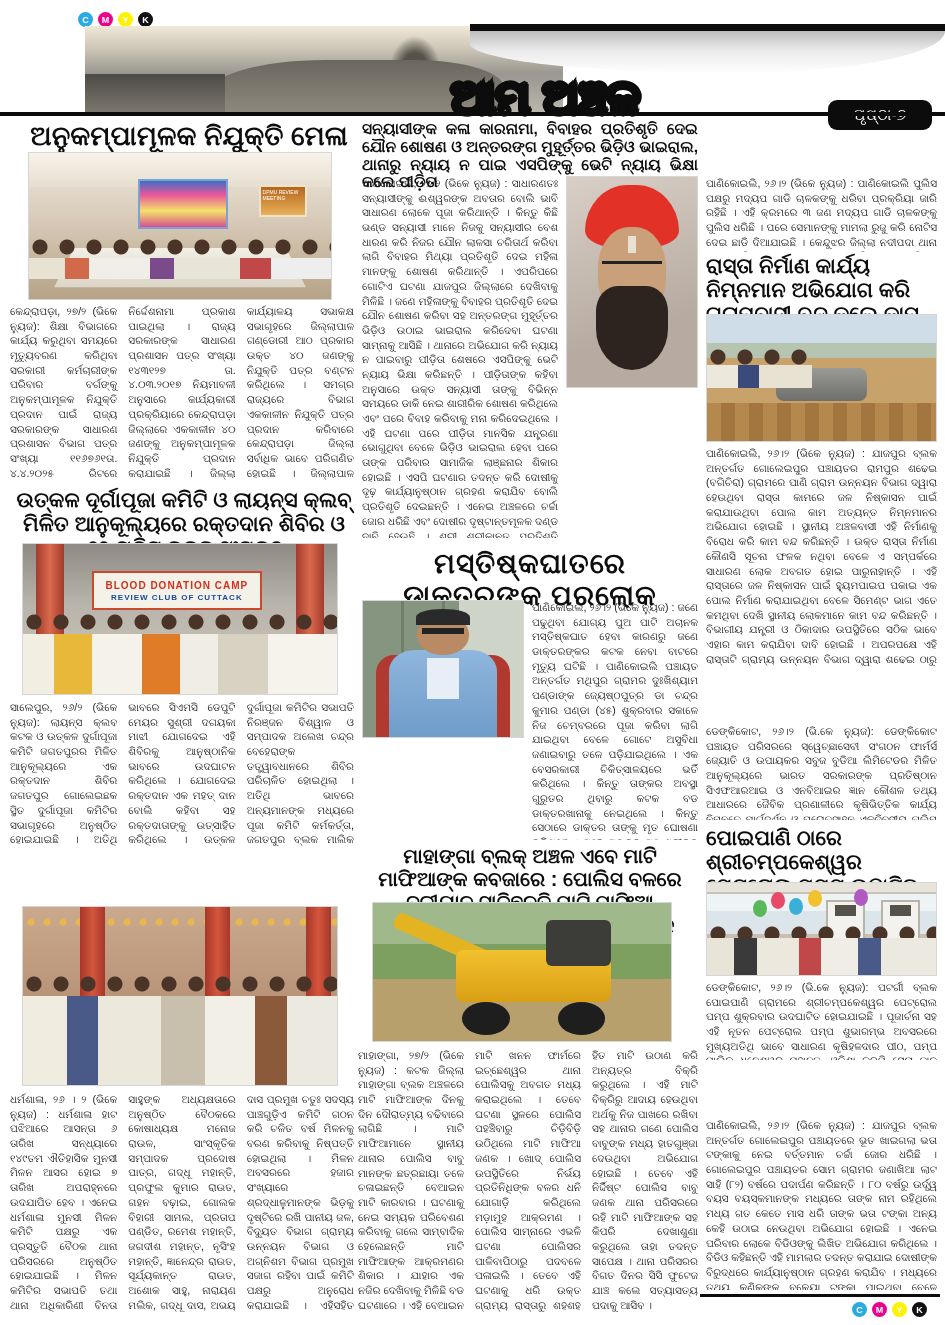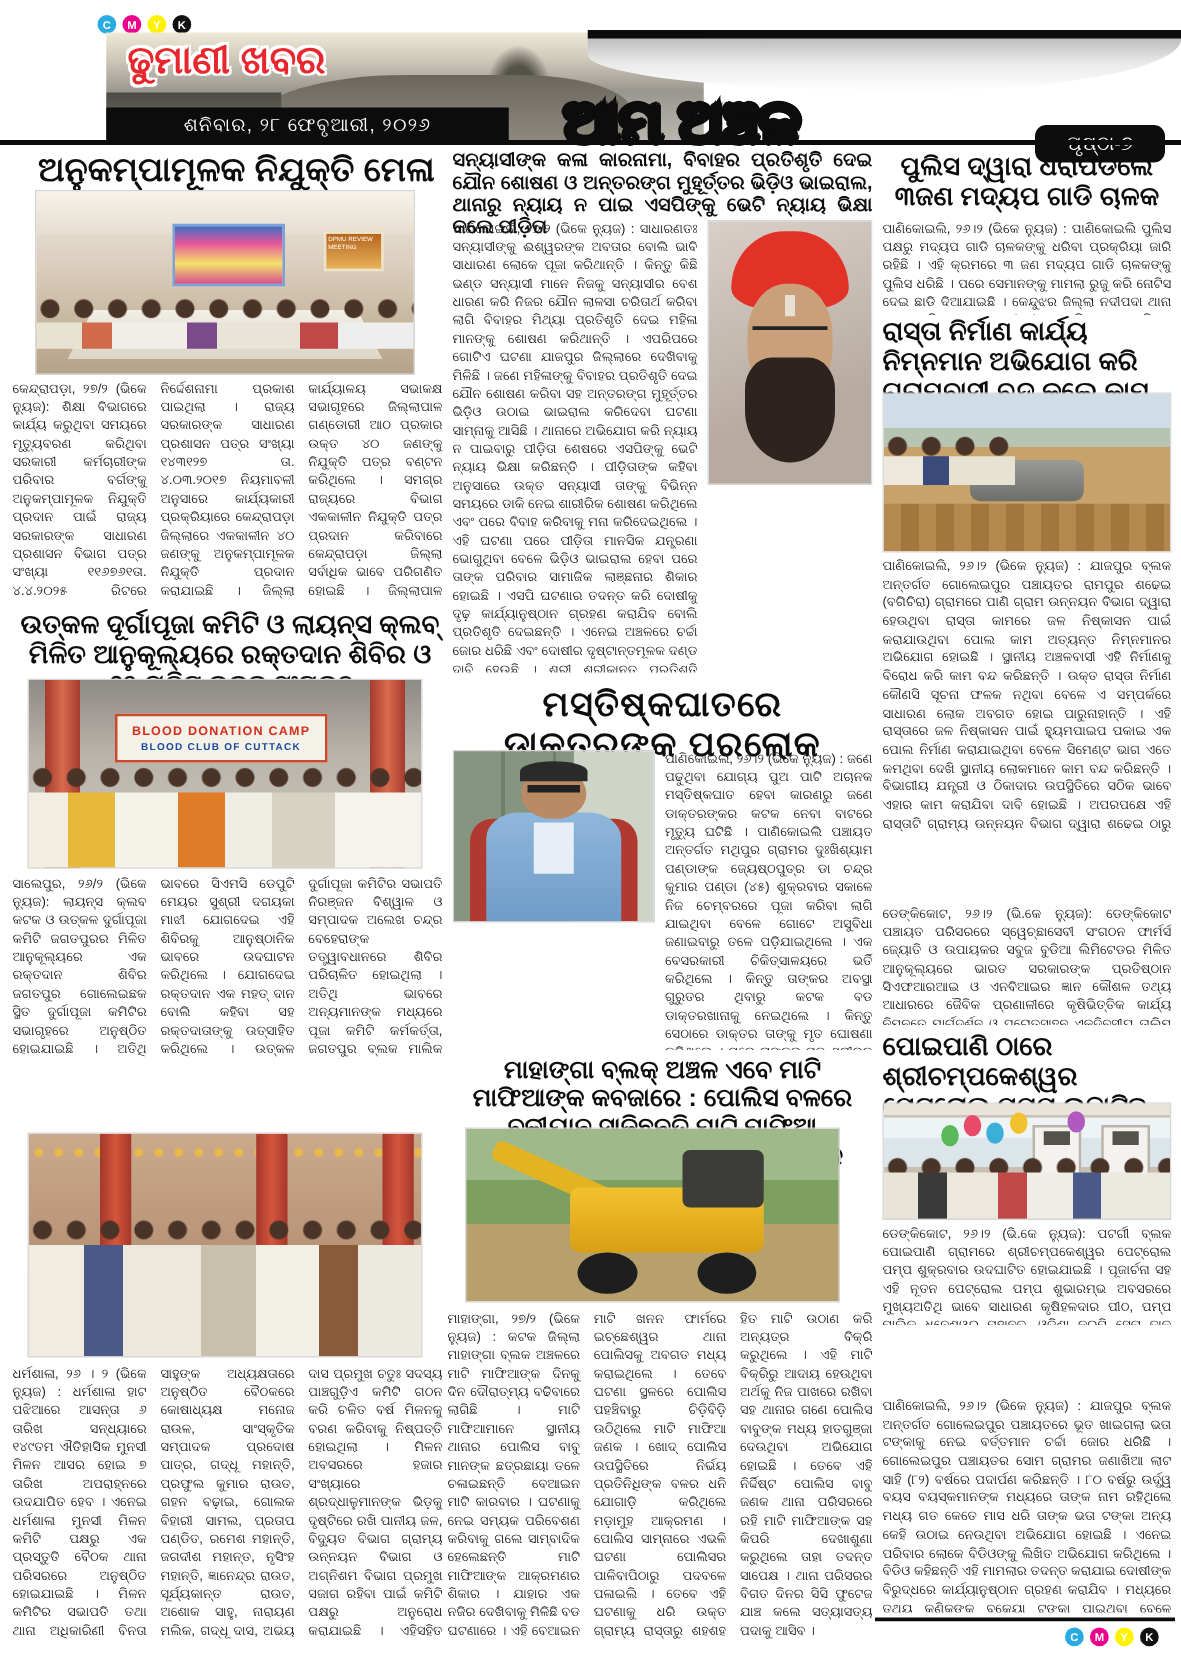--- a/index.html
+++ b/index.html
@@ -130,22 +130,20 @@
   <div class="masthead">
     <div class="mast-photo">
       <div class="palm"></div>
         <div class="hut"></div>
         <div class="hut2"></div>
     </div>
     <div class="swoosh">
       <div class="bar"></div>
         <div class="wave"></div>
     </div>
-    <div class="paper-title">ଢୁମାଣୀ ଖବର</div>
-    <div class="date-bar">ଶନିବାର, ୨୮ ଫେବୃଆରୀ, ୨୦୨୬</div>
     <div class="edition-title">ଆମ ଅଞ୍ଚଳ</div>
     <div class="page-badge">ପୃଷ୍ଠା-୭</div>
   </div>
   <div class="mast-rule"></div>
 
   <div class="abs hl" style="left:10px; top:121px; width:358px; font-size:27px; text-align:center;">ଅନୁକମ୍ପାମୂଳକ ନିଯୁକ୍ତି ମେଳା ଅନୁଷ୍ଠିତ</div>
 
   <div class="photo ph-conf" style="left:28px; top:152px; width:304px; height:148px;">
     <div class="ceil"></div>
     <div class="banner"></div>
@@ -159,21 +157,21 @@
 
   <div class="abs body-txt cols3" style="left:10px; top:304px; width:344px; height:178px;">କେନ୍ଦ୍ରାପଡ଼ା, ୨୭/୨ (ଭିକେ ନ୍ୟୁଜ): ଶିକ୍ଷା ବିଭାଗରେ କାର୍ଯ୍ୟ କରୁଥିବା ସମୟରେ ମୃତ୍ୟୁବରଣ କରିଥିବା ସରକାରୀ କର୍ମଚାରୀଙ୍କ ପରିବାର ବର୍ଗଙ୍କୁ ଅନୁକମ୍ପାମୂଳକ ନିଯୁକ୍ତି ପ୍ରଦାନ ପାଇଁ ରାଜ୍ୟ ସରକାରଙ୍କ ସାଧାରଣ ପ୍ରଶାସନ ବିଭାଗ ପତ୍ର ସଂଖ୍ୟା ୧୧୬୭୬୧ତା. ୪.୪.୨୦୨୫ ରିଟରେ ନିର୍ଦ୍ଦେଶନାମା ପ୍ରକାଶ ପାଇଥିଲା । ରାଜ୍ୟ ସରକାରଙ୍କ ସାଧାରଣ ପ୍ରଶାସନ ପତ୍ର ସଂଖ୍ୟା ୧୪୩୧୨୭ ତା. ୪.୦୩.୨୦୧୭ ନିୟମାବଳୀ ଅନୁସାରେ କାର୍ଯ୍ୟକାରୀ ପ୍ରକ୍ରିୟାରେ କେନ୍ଦ୍ରାପଡ଼ା ଜିଲ୍ଲାରେ ଏକକାଳୀନ ୪୦ ଜଣଙ୍କୁ ଅନୁକମ୍ପାମୂଳକ ନିଯୁକ୍ତି ପ୍ରଦାନ କରାଯାଇଛି । ଜିଲ୍ଲା କାର୍ଯ୍ୟାଳୟ ସଭାକକ୍ଷ ସଭାଗୃହରେ ଜିଲ୍ଲାପାଳ ଗଣ୍ଡୋରୀ ଆଠ ପ୍ରକାର ଉକ୍ତ ୪୦ ଜଣଙ୍କୁ ନିଯୁକ୍ତି ପତ୍ର ବଣ୍ଟନ କରିଥିଲେ । ସମଗ୍ର ରାଜ୍ୟରେ ବିଭାଗ ଏକକାଳୀନ ନିଯୁକ୍ତି ପତ୍ର ପ୍ରଦାନ କରିବାରେ କେନ୍ଦ୍ରାପଡ଼ା ଜିଲ୍ଲା ସର୍ବାଧିକ ଭାବେ ପରିଗଣିତ ହୋଇଛି । ଜିଲ୍ଲାପାଳ ନିଯୁକ୍ତି ପତ୍ର ବଣ୍ଟନ କରିବା ସହ ସମସ୍ତଙ୍କୁ ଶୁଭ କାମନା ଜଣାଇ ନିଜ ନିଜ କାମରେ ସଚ୍ଚୋଟତା ଓ ନିଷ୍ଠାବାନ ଭାବେ ଦାୟିତ୍ୱ ସମ୍ପାଦନ କରିବାକୁ ପରାମର୍ଶ ଦେଇଥିଲେ । ନିଯୁକ୍ତି ପତ୍ର ବଣ୍ଟନ କାର୍ଯ୍ୟକ୍ରମରେ ଅନ୍ୟମାନଙ୍କ ମଧ୍ୟରେ ଜିଲ୍ଲା ଶିକ୍ଷା ଅଧିକାରୀ ସମେତ ଜିଲ୍ଲା ମଙ୍ଗଳ ଅଧିକାରୀ, ସମସ୍ତ ବର୍ଗର ଅଧିକାରୀ ଓ ସଂପୃକ୍ତ କର୍ମଚାରୀ ସହଯୋଗ କରିଥିଲେ ।</div>
 
   <div class="abs hl" style="left:10px; top:488px; width:348px; font-size:21px; text-align:center;">ଉତ୍କଳ ଦୂର୍ଗାପୂଜା କମିଟି ଓ ଲାୟନ୍ସ କ୍ଲବ୍ ମିଳିତ ଆନୁକୂଲ୍ୟରେ ରକ୍ତଦାନ ଶିବିର ଓ ୬୨ ୟୁନିଟ ରକ୍ତ ସଂଗ୍ରହ</div>
 
   <div class="photo ph-blood" style="left:22px; top:543px; width:316px; height:152px;">
     <div class="pillar" style="left:4%;"></div>
       <div class="pillar" style="right:4%;"></div>
     <div class="bann">
       <span class="l1">BLOOD DONATION CAMP</span>
-      <span class="l2">BLOOD CLUB OF CUTTACK</span>
+      <span class="l2">REVIEW CLUB OF CUTTACK</span>
     </div>
     <div class="heads" style="top:46%;"></div>
     <div class="shirts" style="top:60%; height:40%; background:linear-gradient(90deg,#f2efe2 0 10%,#e8b83a 10% 22%,#f5f2ea 22% 38%,#e07b28 38% 50%,#f0ede4 50% 62%,#d8d2c2 62% 78%,#f5f3ec 78% 100%);"></div>
   </div>
 
   <div class="abs body-txt cols3" style="left:10px; top:700px; width:344px; height:160px;">ସାଲେପୁର, ୨୬/୨ (ଭିକେ ନ୍ୟୁଜ): ଲାୟନ୍ସ କ୍ଲବ କଟକ ଓ ଉତ୍କଳ ଦୁର୍ଗାପୂଜା କମିଟି ଜଗତପୁରର ମିଳିତ ଆନୁକୂଲ୍ୟରେ ଏକ ରକ୍ତଦାନ ଶିବିର ଜଗତପୁର ଗୋଲେଇଛକ ସ୍ଥିତ ଦୁର୍ଗାପୂଜା କମିଟିର ସଭାଗୃହରେ ଅନୁଷ୍ଠିତ ହୋଇଯାଇଛି । ଅତିଥି ଭାବରେ ସିଏମସି ଡେପୁଟି ମେୟର ସୁଶ୍ରୀ ଦଗୟକା ମାଝୀ ଯୋଗଦେଇ ଏହି ଶିବିରକୁ ଆନୁଷ୍ଠାନିକ ଭାବରେ ଉଦଘାଟନ କରିଥିଲେ । ଯୋଗଦେଇ ରକ୍ତଦାନ ଏକ ମହତ୍ ଦାନ ବୋଲି କହିବା ସହ ରକ୍ତଦାତାଙ୍କୁ ଉତ୍ସାହିତ କରିଥିଲେ । ଉତ୍କଳ ଦୁର୍ଗାପୂଜା କମିଟିର ସଭାପତି ନିରଞ୍ଜନ ବିଶ୍ୱାଳ ଓ ସମ୍ପାଦକ ଅଲେଖ ଚନ୍ଦ୍ର ବେହେରାଙ୍କ ତତ୍ତ୍ୱାବଧାନରେ ଶିବିର ପରିଚାଳିତ ହୋଇଥିଲା । ଅତିଥି ଭାବରେ ଅନ୍ୟମାନଙ୍କ ମଧ୍ୟରେ ପୂଜା କମିଟି କର୍ମକର୍ତ୍ତା, ଜଗତପୁର ବ୍ଲକ ମାଲିକ ସଂଘ ସଭାପତି ବିଜୟ କୁମାର ଜେନା, ବରିଷ୍ଠ ମୁରବୀ କାମପାଳ ଶତପଥୀ ଓ ବିକାଶ ବିଶ୍ୱାଳ, ପରିଡ଼ା, ବିଦ୍ୟୁତ ଉପଭୋକ୍ତା ସଂଘ ସଭାପତି ତୀର୍ଥାନନ୍ଦ ପଣ୍ଡା ଯୋଗଦେଇଥିବା ବେଳେ କମିଟି ସଦସ୍ୟ ଆକାଶ ମଲ୍ଲିକ, ଅଶୋକ ମିଶ୍ର, ହେମନ୍ତ ବିଶ୍ୱାଳ, ସୌମ୍ୟ ରଞ୍ଜନ ମିଶ୍ର ଶିବିର ପରିଚାଳନାରେ ସହଯୋଗ କରିବା ସହ ରକ୍ତଦାତା ଭାବେ ଗଗନ ବିଶ୍ୱାଳ, ସୁବ୍ରତ ମହାନ୍ତି, ନିଳାମା ସାହୁ, ସୁଜିତ ବିଶ୍ୱାଳ, ସଞ୍ଜୀବ ବିଶ୍ୱାଳ, ପୀତବାସ ବିଶ୍ୱାଳ ସମେତ ମୋଟ ୬୨ ଜଣ ରକ୍ତ ଦାନ ସ୍ୱେଚ୍ଛାକୃତ ଭାବେ ଦାନ କରିଥିଲେ । ପ୍ରତି ରକ୍ତଦାତାଙ୍କୁ ସାର୍ଟିଫିକେଟ, ଟୁପି ଓ ଉପହାର ଦିଆଯାଇ ଉତ୍ସାହିତ କରାଯାଇଥିଲା ।</div>
 
 
   <div class="photo ph-temple" style="left:22px; top:906px; width:316px; height:180px;">
     <div class="garl"></div>
@@ -219,21 +217,20 @@
   <div class="photo ph-jcb" style="left:372px; top:902px; width:300px; height:140px;">
     <div class="arm"></div>
       <div class="bodyy"></div>
       <div class="cab2"></div>
     <div class="wheel" style="left:30%;"></div>
       <div class="wheel" style="left:62%;"></div>
   </div>
 
   <div class="abs body-txt cols3" style="left:358px; top:1048px; width:340px; height:272px;">ମାହାଙ୍ଗା, ୨୭/୨ (ଭିକେ ନ୍ୟୁଜ) : କଟକ ଜିଲ୍ଲା ମାହାଙ୍ଗା ବ୍ଲକ ଅଞ୍ଚଳରେ ମାଟି ମାଫିଆଙ୍କ ଦିନକୁ ଦିନ ଦୌରାତ୍ମ୍ୟ ବଢିବାରେ ଲାଗିଛି । ମାଟି ମାଫିଆମାନେ ସ୍ଥାନୀୟ ଥାନାର ପୋଲିସ ବାବୁ ମାନଙ୍କ ଛତ୍ରଛାୟା ତଳେ ଚଳାଇଛନ୍ତି ବେଆଇନ ମାଟି କାରବାର । ଘଟଣାକୁ ନେଇ ସମ୍ୟକ ପରିବେଶଣ କରିବାକୁ ଗଲେ ସାମ୍ବାଦିକ ହେଲେଛନ୍ତି ମାଟି ମାଫିଆଙ୍କ ଆକ୍ରମଣର ଶିକାର । ଯାହାର ଏକ ନଜିର ଦେଖିବାକୁ ମିଳିଛି ବଡ ଘଟଣାରେ । ଏହି ବେଆଇନ ମାଟି ଖନନ ଫାର୍ମରେ ଇଚ୍ଛେଶ୍ୱର ଥାନା ପୋଲିସକୁ ଅବଗତ ମଧ୍ୟ କରାଇଥିଲେ । ତେବେ ଘଟଣା ସ୍ଥଳରେ ପୋଲିସ ପହଞ୍ଚିବାରୁ ଚିଡ଼ିବିଡ଼ି ଉଠିଥିଲେ ମାଟି ମାଫିଆ ଜଣକ । ଖୋଦ୍ ପୋଲିସ ଉପସ୍ଥିତିରେ ନିର୍ଭୟ ପ୍ରତିନିଧିଙ୍କ ବଳର ଧନି ଯୋଗାଡ଼ି କରିଥିଲେ ମଡ଼ାମୁହ ଆକ୍ରମଣ । ପୋଲିସ ସାମ୍ନାରେ ଏଭଳି ଘଟଣା ପୋଲିସର ପାଳିବାପିଠାରୁ ପଦବଳେ ପଳାଇଲି । ତେବେ ଏହି ଘଟଣାକୁ ଧରି ଉକ୍ତ ଗ୍ରାମ୍ୟ ରାସ୍ତାରୁ ଶହଶହ ହିତ ମାଟି ଉଠାଣ କରି ଅନ୍ୟତ୍ର ବିକ୍ରି କରୁଥିଲେ । ଏହି ମାଟି ବିକ୍ରିରୁ ଆଦାୟ ହେଉଥିବା ଅର୍ଥକୁ ନିଜ ପାଖରେ ରଖିବା ସହ ଥାନାର ଗଣେ ପୋଲିସ ବାବୁଙ୍କ ମଧ୍ୟ ହାତଗୁଞ୍ଜା ଦେଉଥିବା ଅଭିଯୋଗ ହୋଇଛି । ତେବେ ଏହି ନିର୍ଦ୍ଦିଷ୍ଟ ପୋଲିସ ବାବୁ ଜଣକ ଥାନା ପରିସରରେ ରହି ମାଟି ମାଫିଆଙ୍କ ସହ କିପରି ଦେଖାଶୁଣା କରୁଥିଲେ ତାହା ତଦନ୍ତ ସାପେକ୍ଷ । ଥାନା ପରିସରର ବିଗତ ଦିନର ସିସି ଫୁଟେଜ ଯାଞ୍ଚ କଲେ ସତ୍ୟାସତ୍ୟ ପଦାକୁ ଆସିବ ।</div>
 
-  <div class="abs hl" style="left:706px; top:122px; width:231px; font-size:21px; text-align:center;">ପୁଲିସ ଦ୍ୱାରା ଧରାପଡିଲେ ୩ଜଣ ମଦ୍ୟପ ଗାଡି ଚାଳକ</div>
 
   <div class="abs body-txt" style="left:706px; top:176px; width:231px; height:76px;">ପାଣିକୋଇଲି, ୨୬।୨ (ଭିକେ ନ୍ୟୁଜ) : ପାଣିକୋଇଲି ପୁଲିସ ପକ୍ଷରୁ ମଦ୍ୟପ ଗାଡି ଚାଳକଙ୍କୁ ଧରିବା ପ୍ରକ୍ରିୟା ଜାରି ରହିଛି । ଏହି କ୍ରମରେ ୩ ଜଣ ମଦ୍ୟପ ଗାଡି ଚାଳକଙ୍କୁ ପୁଲିସ ଧରିଛି । ପରେ ସେମାନଙ୍କୁ ମାମଲା ରୁଜୁ କରି ନୋଟିସ ଦେଇ ଛାଡି ଦିଆଯାଇଛି । କେନ୍ଦୁଝର ଜିଲ୍ଲା ନଦୀପଦା ଥାନା ଅଞ୍ଚଳର ଦିଦରାଜନ ସୁଥାର(୪୬)ଙ୍କୁ ସଠିପୁର ଠାରୁ, ବିଜୟ ଜେନା(୪୨) ମୂଳାପାଳ, ଶ୍ରୀକାନ୍ତ ସ୍ୱାଇଁ(୨୮) ଜାଦରା ବ୍ୟାସଠାରୁ ପୁଲିସ ଧରିବାରେ ସକ୍ଷମ ହୋଇଛି ।</div>
 
   <div class="abs hl" style="left:706px; top:254px; width:231px; font-size:21px;">ରାସ୍ତା ନିର୍ମାଣ କାର୍ଯ୍ୟ ନିମ୍ନମାନ ଅଭିଯୋଗ କରି ଗ୍ରାମବାସୀ ବନ୍ଦ କଲେ କାମ</div>
 
   <div class="photo ph-road" style="left:706px; top:314px; width:231px; height:128px;">
     <div class="pipe"></div>
       <div class="soil"></div>
     <div class="heads" style="top:26%; width:46%;"></div>
     <div class="shirts" style="top:40%; height:18%; width:46%; background:linear-gradient(90deg,#ece8dc 0 30%,#3a4a7a 30% 50%,#e8e2d2 50% 100%);"></div>

